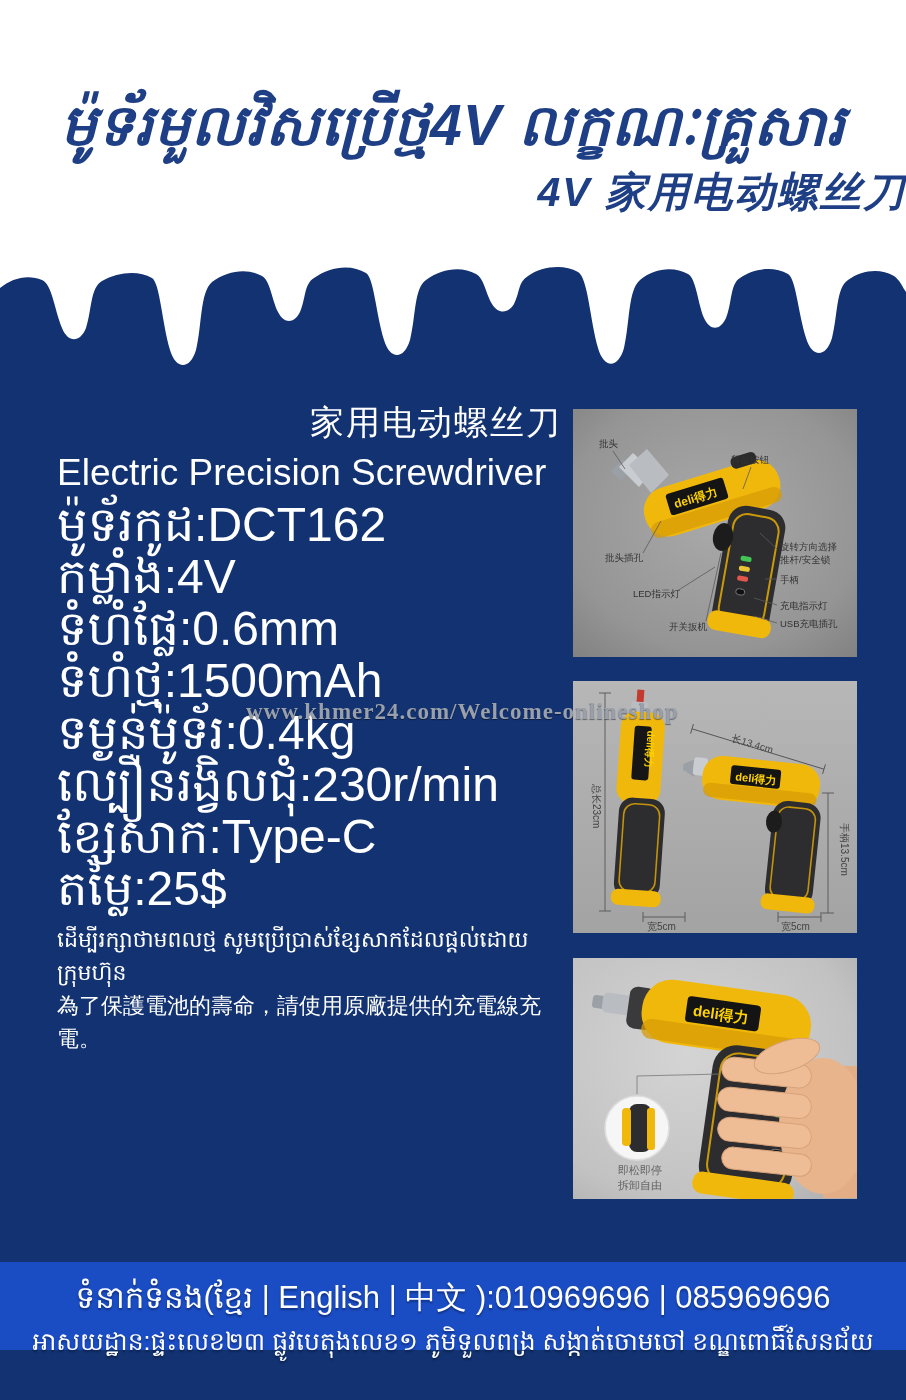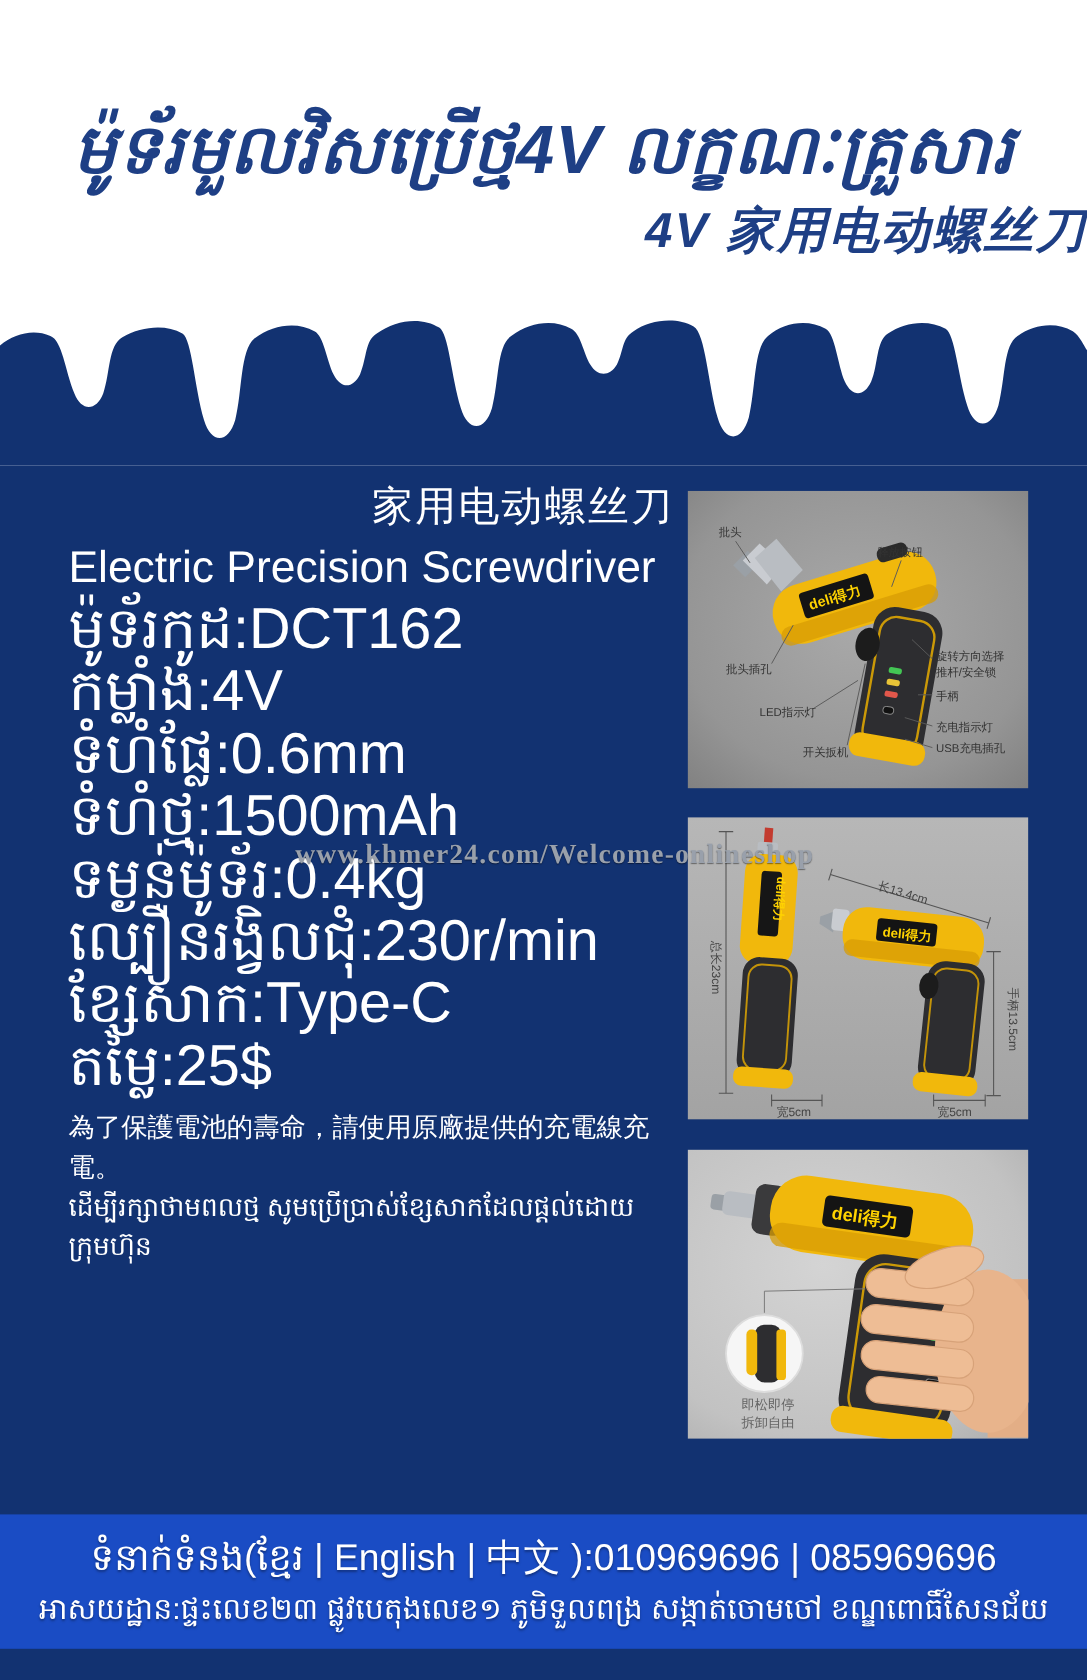--- a/index.html
+++ b/index.html
@@ -34,21 +34,21 @@
     white-space:nowrap;
   }
   
   .panel { position:absolute; left:573px; width:284px; z-index:2; }
   .panel svg { display:block; }
   .panel-1 { top:409px; height:248px; }
   .panel-2 { top:681px; height:252px; }
   .panel-3 { top:958px; height:241px; }
   
   .footer {
-    position:absolute; left:0; top:1262px; width:906px; height:112px;
+    position:absolute; left:0; top:1262px; width:906px; height:88px;
     background:#1a4cc4; z-index:4; text-align:center; color:#ffffff;
   }
   .footer-contact {
     margin:0; padding-top:16px; font-size:31px; line-height:40px; font-weight:normal;
     text-shadow:0 2px 2px rgba(0,0,0,0.35); white-space:nowrap;
   }
   .footer-address {
     margin:2px; padding-top:4px; font-size:25px; line-height:34px;
     text-shadow:0 2px 2px rgba(0,0,0,0.35); white-space:nowrap;
   }
@@ -90,22 +90,22 @@
     <p class="spec-heading-en">Electric Precision Screwdriver</p>
     <p class="spec-item">ម៉ូទ័រកូដ:DCT162</p>
     <p class="spec-item">កម្លាំង:4V</p>
     <p class="spec-item">ទំហំផ្លែ:0.6mm</p>
     <p class="spec-item">ទំហំថ្ម:1500mAh</p>
     <p class="spec-item">ទម្ងន់ម៉ូទ័រ:0.4kg</p>
     <p class="spec-item">ល្បឿនរង្វិលជុំ:230r/min</p>
     <p class="spec-item">ខ្សែសាក:Type-C</p>
     <p class="spec-item">តម្លៃ:25$</p>
     <div class="spec-note">
+      <p class="note-line">ដើម្បីរក្សាថាមពលថ្ម សូមប្រើប្រាស់ខ្សែសាកដែលផ្តល់ដោយក្រុមហ៊ុន</p>
       <p class="note-line">為了保護電池的壽命，請使用原廠提供的充電線充電。</p>
-      <p class="note-line">ដើម្បីរក្សាថាមពលថ្ម សូមប្រើប្រាស់ខ្សែសាកដែលផ្តល់ដោយក្រុមហ៊ុន</p>
     </div>
   </div>
 
   <div class="watermark">www.khmer24.com/Welcome-onlineshop</div>
 
   <div class="panel panel-1">
     <svg width="284" height="248" viewBox="0 0 284 248">
       <defs>
         <radialGradient id="g1" cx="50%" cy="45%" r="80%">
           <stop offset="0%" stop-color="#a9a9a9"></stop>

